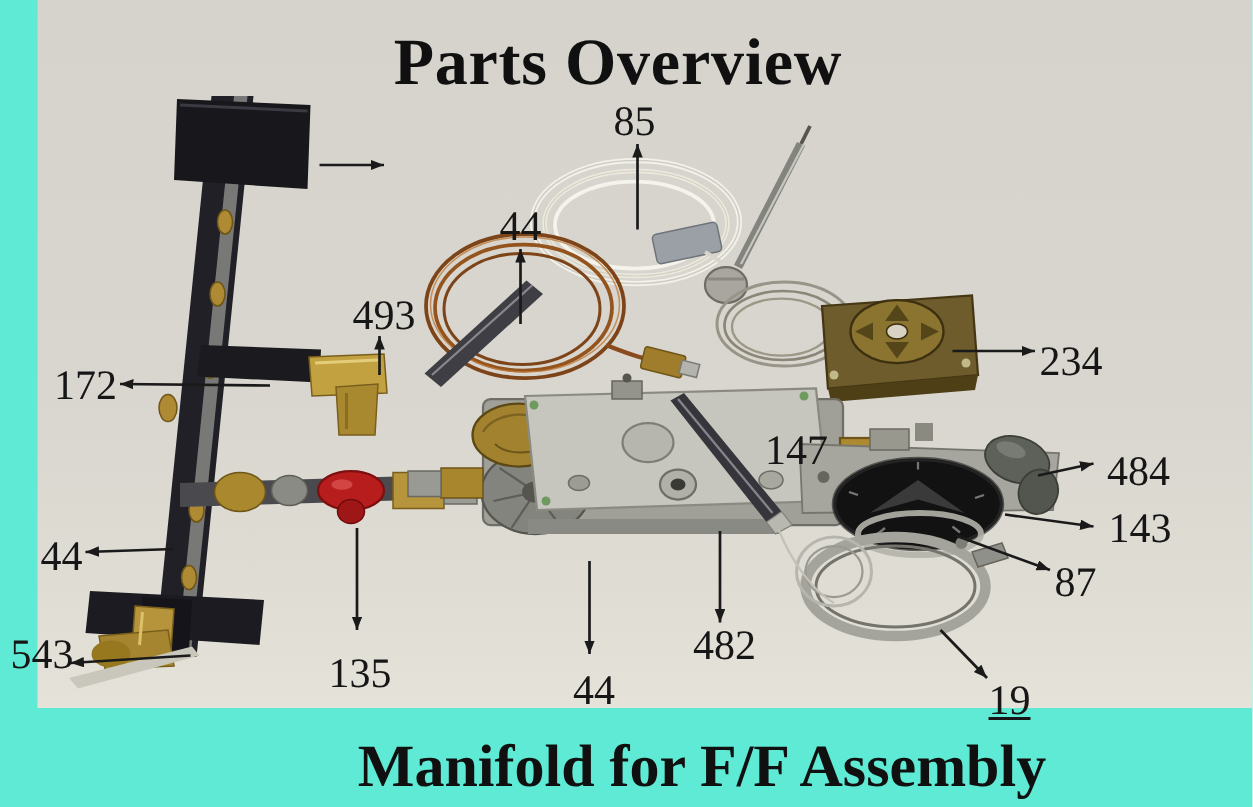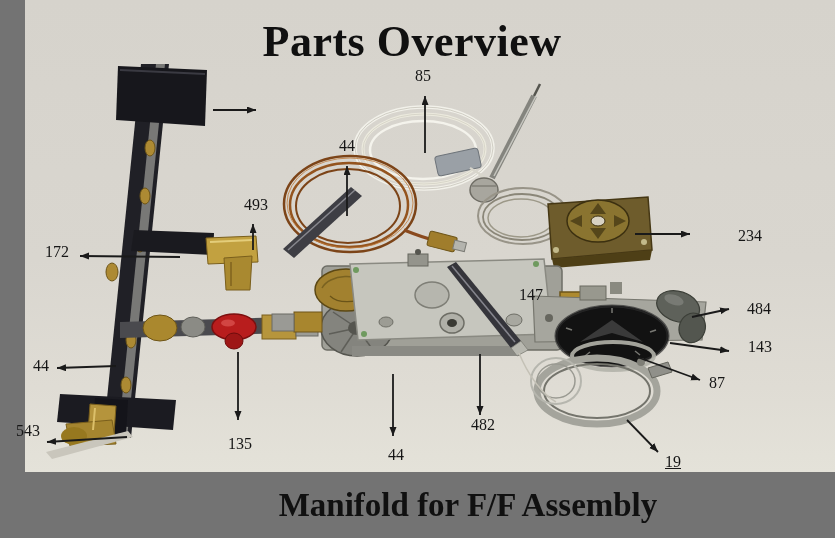--- a/index.html
+++ b/index.html
@@ -1,31 +1,31 @@
 <!DOCTYPE html>
 <html><head>
 <meta charset="utf-8">
 <style>
   html,body{margin:0;padding:0;background:#ffffff;}
   .stage{
     position:relative;width:835px;height:538px;overflow:hidden;
-    background:#737373;font-family:"Liberation Serif","DejaVu Serif",serif;
+    background:#5eead4;font-family:"Liberation Serif","DejaVu Serif",serif;
   }
   .photo-layer{position:absolute;left:0;top:0;width:835px;height:538px;}
   .page-title{
     position:absolute;left:412px;top:16px;transform:translateX(-50%);
     font-size:44px;font-weight:bold;color:#101010;white-space:nowrap;letter-spacing:0.5px;
   }
   .page-caption{
     position:absolute;left:468px;top:487px;transform:translateX(-50%);
-    font-size:33px;font-weight:bold;color:#101010;white-space:nowrap;
+    font-size:40px;font-weight:bold;color:#101010;white-space:nowrap;
   }
   .lbl{
     position:absolute;transform:translateX(-50%);
-    font-size:16px;line-height:1;color:#161616;white-space:nowrap;
+    font-size:28px;line-height:1;color:#161616;white-space:nowrap;
   }
 </style>
 </head>
 <body>
 
 <div class="stage">
 
   <svg class="photo-layer" width="835" height="538" viewBox="0 0 835 538" xmlns="http://www.w3.org/2000/svg">
     <defs>
       <linearGradient id="pg" x1="0" y1="0" x2="0" y2="1">
@@ -241,21 +241,21 @@
       <line x1="627" y1="420" x2="658" y2="452" marker-end="url(#ah)"></line>
     </g>
   </svg>
 
   <div class="page-title">Parts Overview</div>
 
   <div class="lbl" style="left:423px;top:68px;">85</div>
   <div class="lbl" style="left:347px;top:138px;">44</div>
   <div class="lbl" style="left:256px;top:197px;">493</div>
   <div class="lbl" style="left:57px;top:244px;">172</div>
-  <div class="lbl" style="left:714px;top:228px;margin-left:36px;">234</div>
+  <div class="lbl" style="left:714px;top:228px;">234</div>
   <div class="lbl" style="left:531px;top:287px;text-align:right;">147</div>
   <div class="lbl" style="left:759px;top:301px;text-align:right;">484</div>
   <div class="lbl" style="left:760px;top:339px;">143</div>
   <div class="lbl" style="left:717px;top:375px;">87</div>
   <div class="lbl" style="left:41px;top:358px;">44</div>
   <div class="lbl" style="left:28px;top:423px;">543</div>
   <div class="lbl" style="left:240px;top:436px;">135</div>
   <div class="lbl" style="left:396px;top:447px;">44</div>
   <div class="lbl" style="left:483px;top:417px;">482</div>
   <div class="lbl" style="left:673px;top:454px;text-decoration:underline;">19</div>

